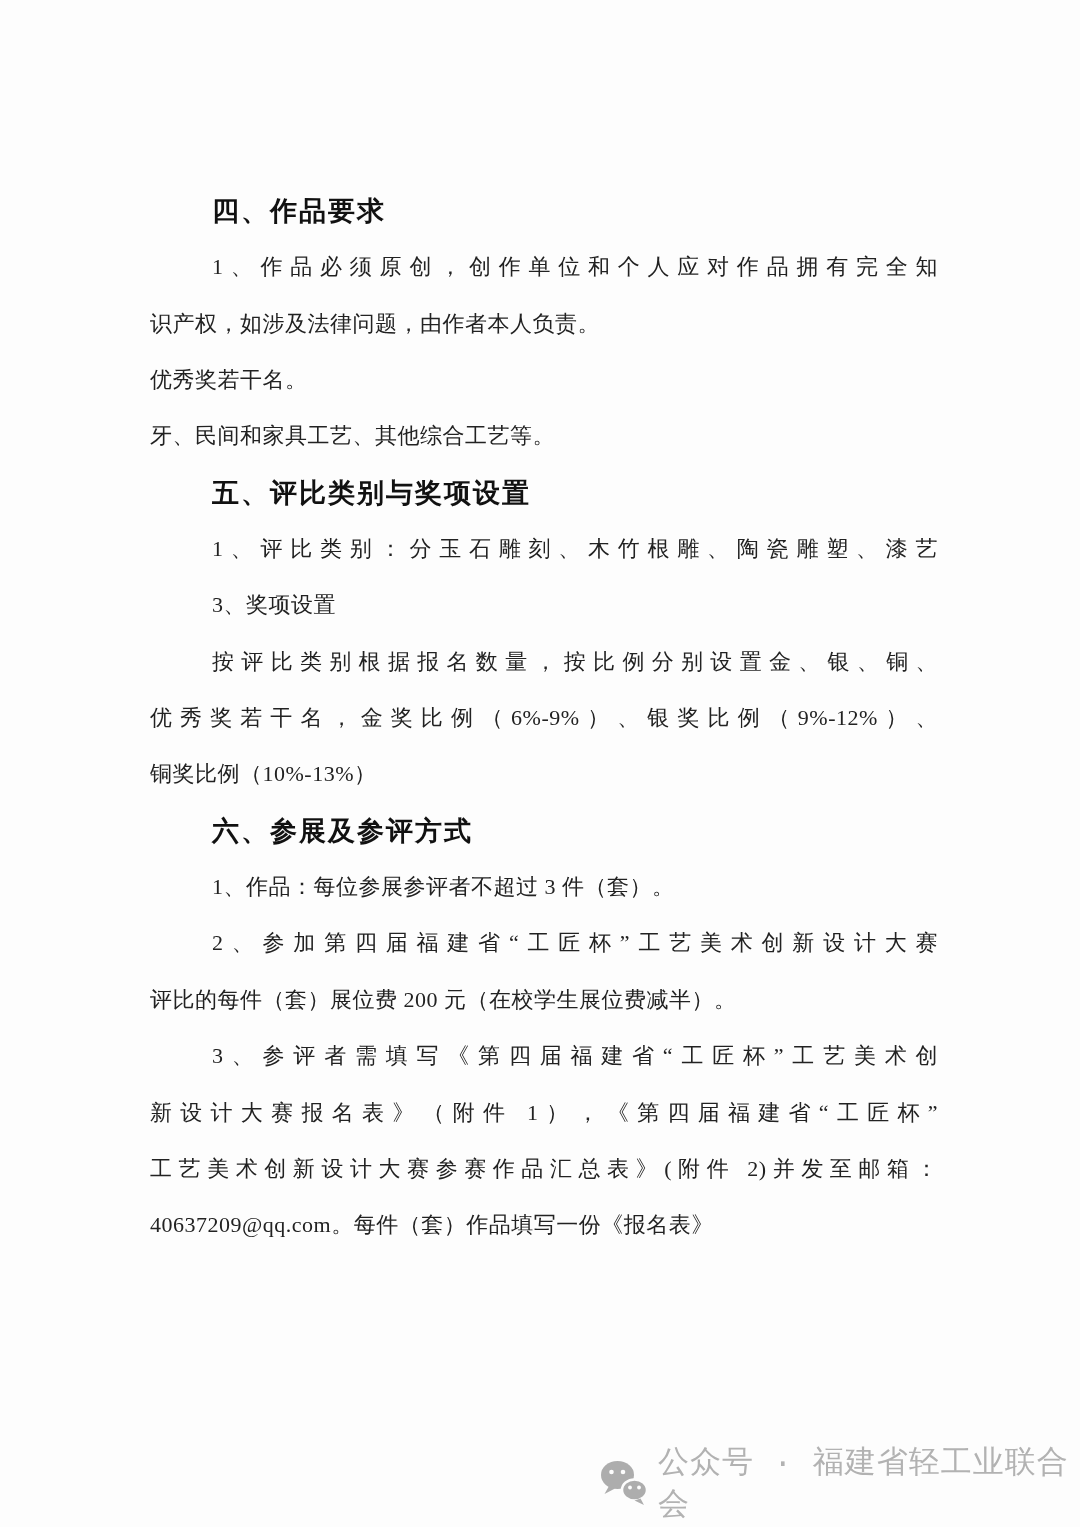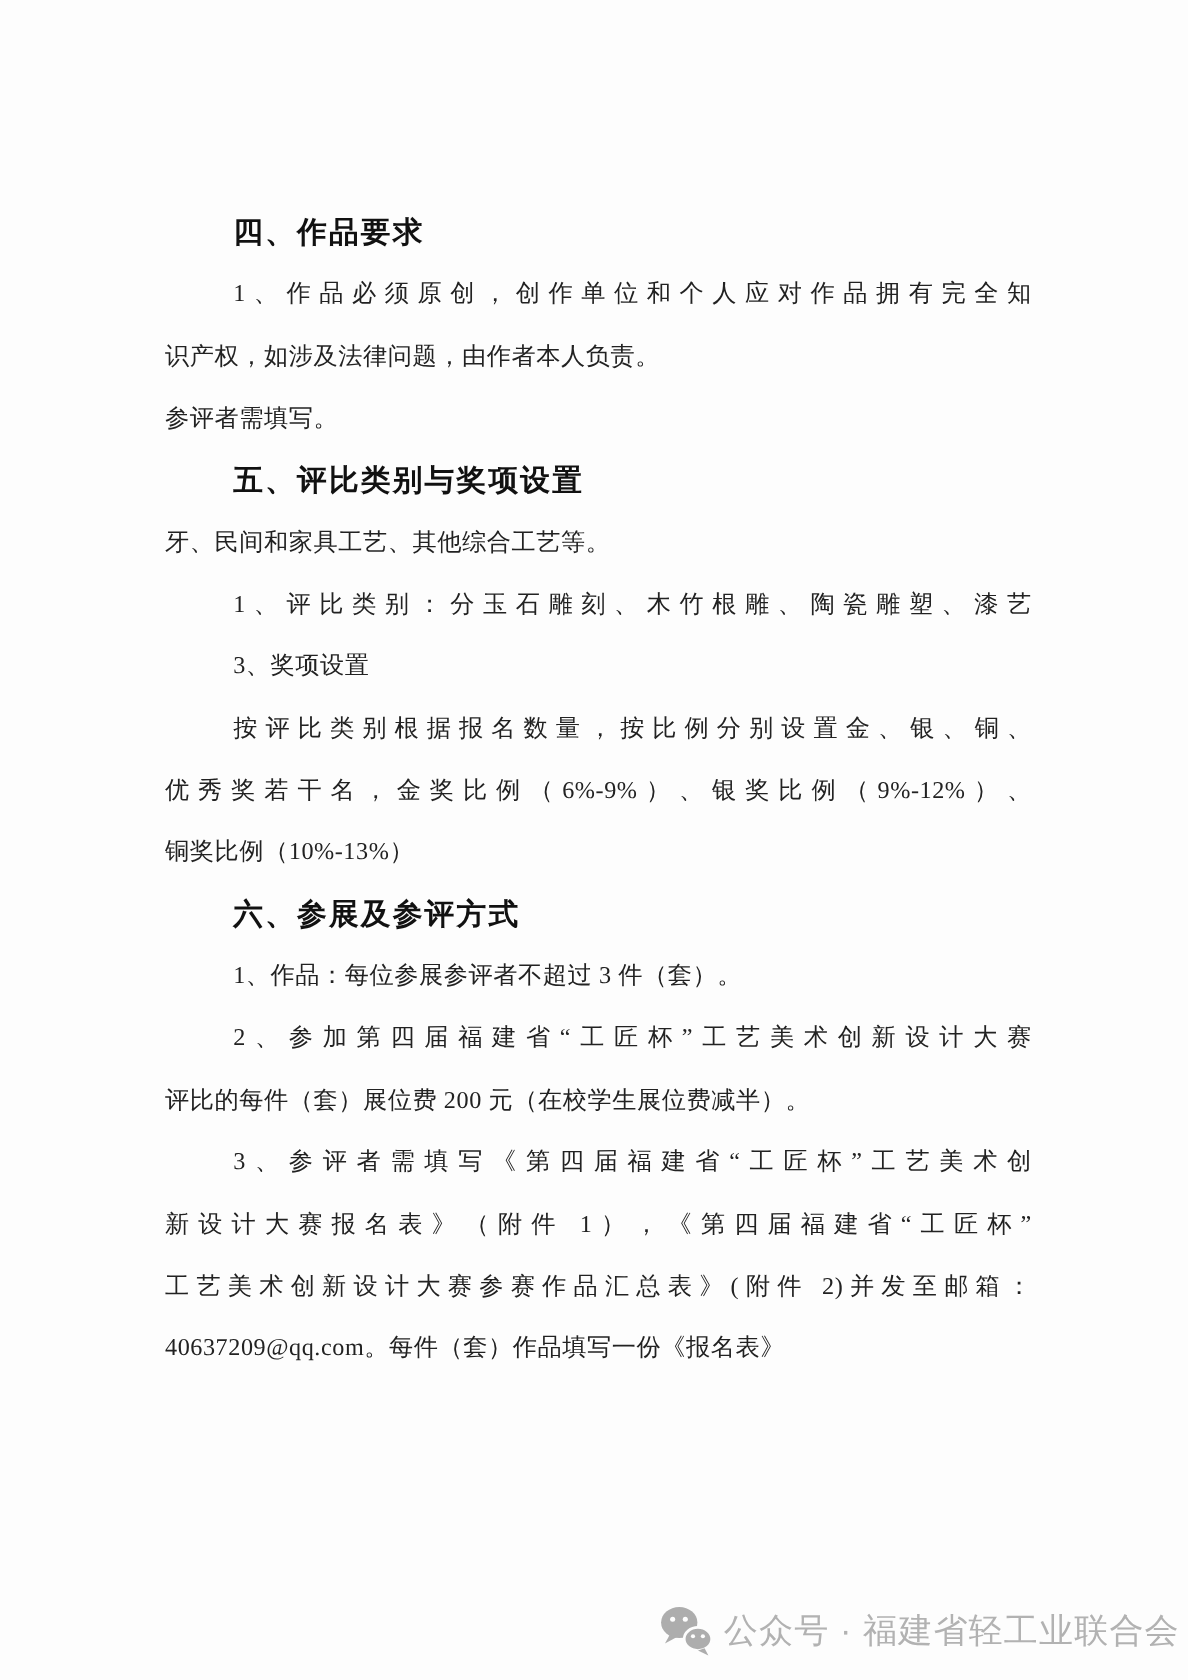--- a/index.html
+++ b/index.html
@@ -51,42 +51,42 @@
   }
   .footer {
     position: absolute;
     left: 600px;
     top: 1455px;
     height: 56px;
     display: flex;
     align-items: center;
     gap: 10px;
     color: #b2b2b2;
-    font-family: Liberation Sans, sans-serif;
+    font-family: Liberation Mono, monospace;
     font-size: 31px;
     letter-spacing: 1px;
   }
   .wechat-icon {
     width: 48px;
     height: 46px;
     flex: 0 0 auto;
   }
 </style>
 </head>
 <body>
 
 <div class="page">
 
   <div class="content">
     <div class="line heading">四、作品要求</div>
     <div class="line indent justify">1、作品必须原创，创作单位和个人应对作品拥有完全知</div>
     <div class="line">识产权，如涉及法律问题，由作者本人负责。</div>
-    <div class="line">参评者需填写。</div>
+    <div class="line">优秀奖若干名。</div>
+    <div class="line">牙、民间和家具工艺、其他综合工艺等。</div>
     <div class="line heading">五、评比类别与奖项设置</div>
-    <div class="line">牙、民间和家具工艺、其他综合工艺等。</div>
     <div class="line indent justify">1、评比类别：分玉石雕刻、木竹根雕、陶瓷雕塑、漆艺</div>
     <div class="line indent">3、奖项设置</div>
     <div class="line indent justify">按评比类别根据报名数量，按比例分别设置金、银、铜、</div>
     <div class="line justify">优秀奖若干名，金奖比例（6%-9%）、银奖比例（9%-12%）、</div>
     <div class="line">铜奖比例（10%-13%）</div>
     <div class="line heading">六、参展及参评方式</div>
     <div class="line indent">1、作品：每位参展参评者不超过 3 件（套）。</div>
     <div class="line indent justify">2、参加第四届福建省“工匠杯”工艺美术创新设计大赛</div>
     <div class="line">评比的每件（套）展位费 200 元（在校学生展位费减半）。</div>
     <div class="line indent justify">3、参评者需填写《第四届福建省“工匠杯”工艺美术创</div>

